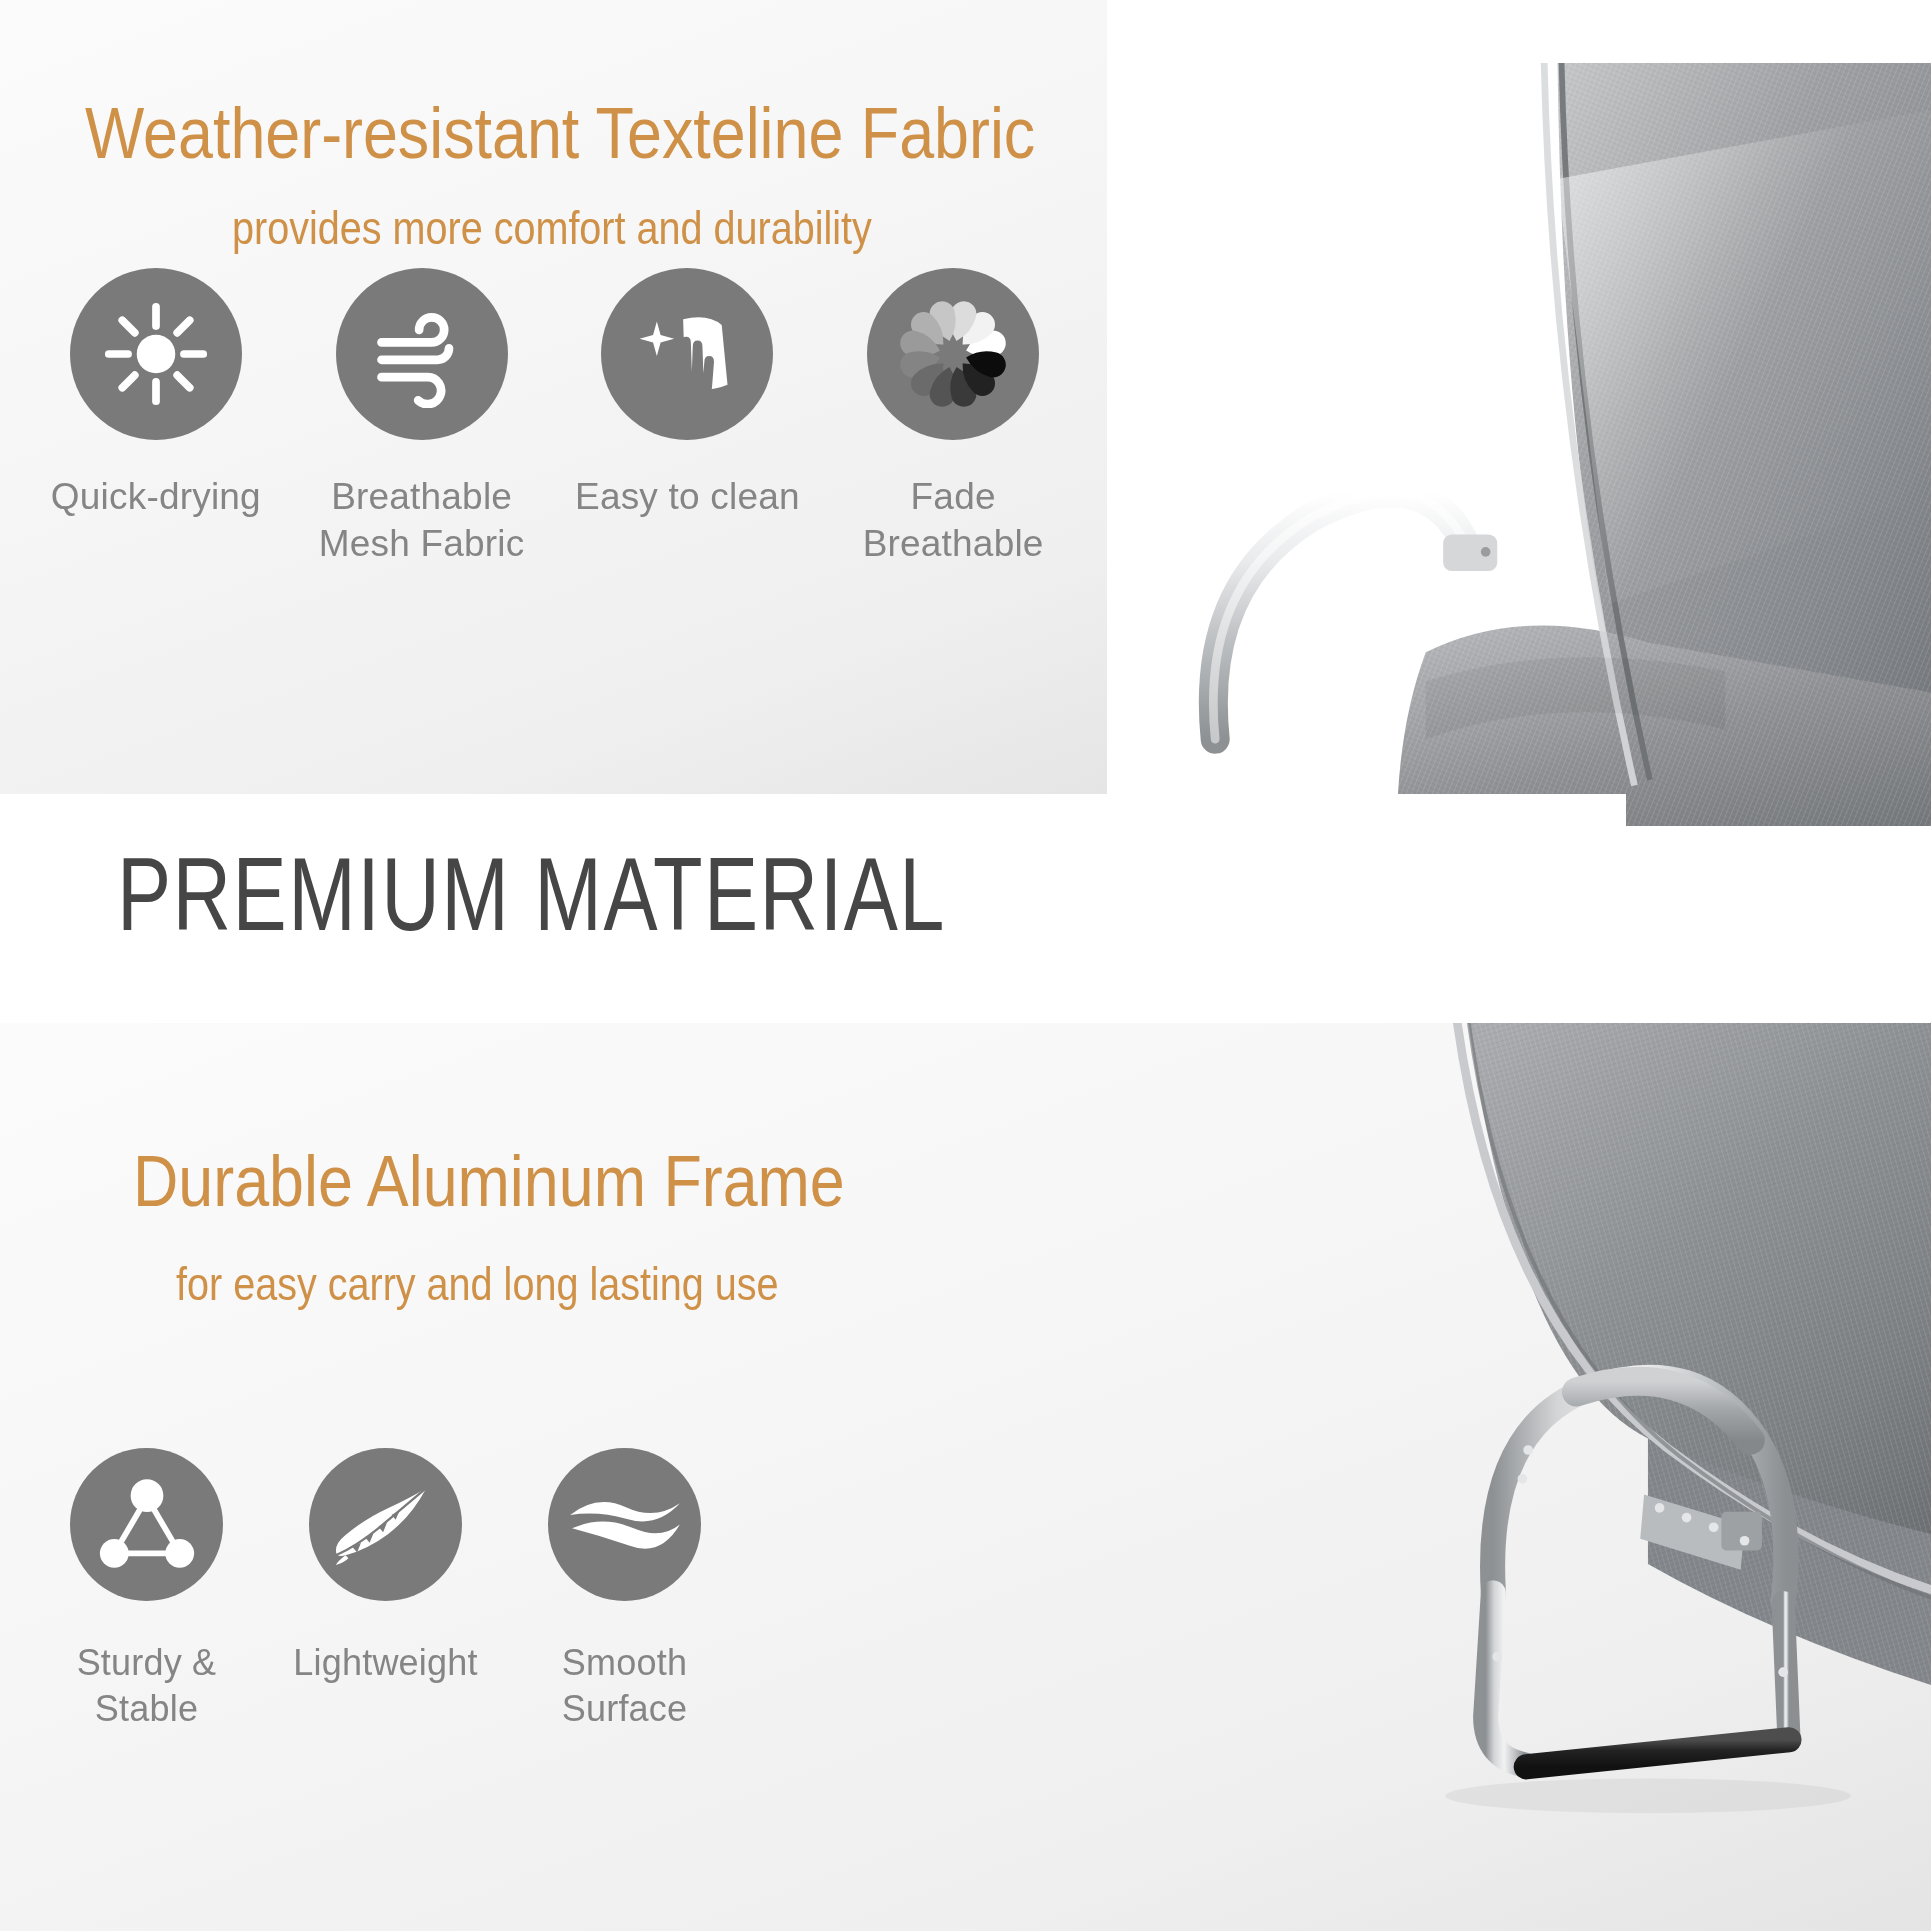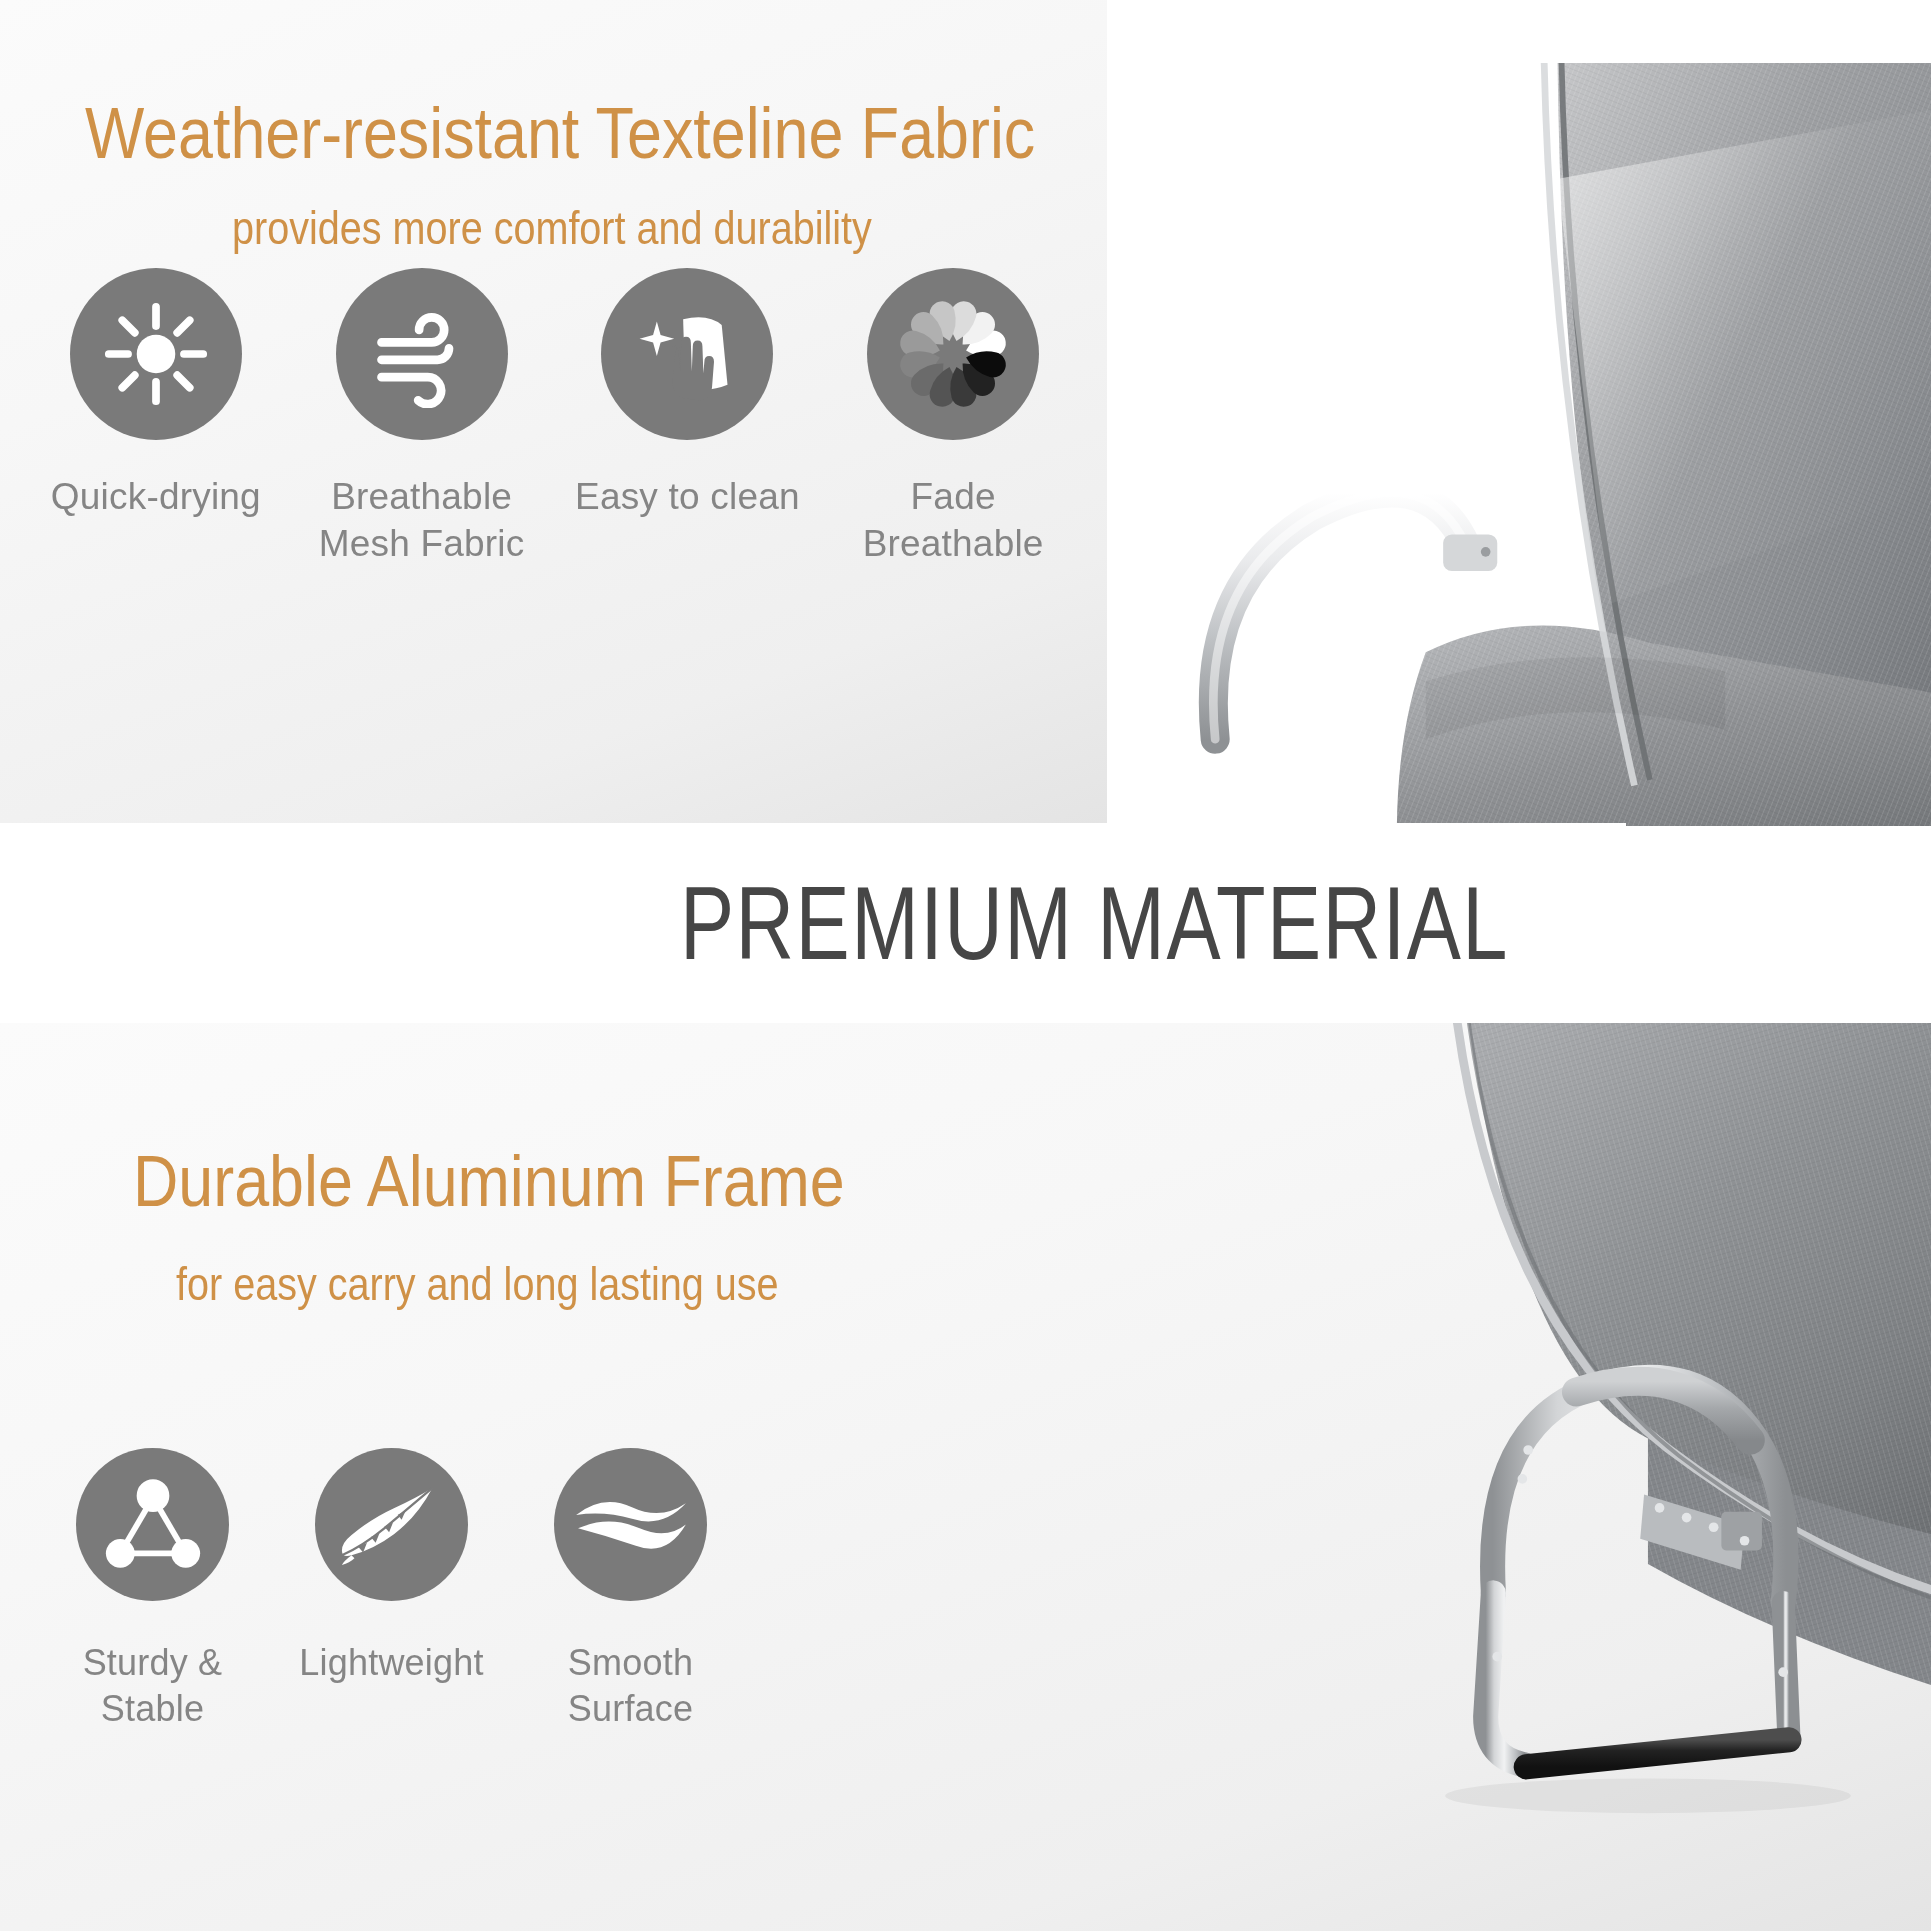--- a/index.html
+++ b/index.html
@@ -24,22 +24,22 @@
   .photo-zone {
     position:absolute;
     background:#ffffff;
     overflow:hidden;
   }
   .photo-top { left:1107px; top:63px;  width:824px; height:763px; }
   .photo-bot { left:1107px; top:1023px; width:824px; height:908px; background:transparent; }
 
   
   .band {
-    position:absolute; left:0; top:823px; width:1626px; height:201px;
-    background:#ffffff; display:flex; align-items:center; justify-content:flex-end;
+    position:absolute; left:0; top:794px; width:1626px; height:201px;
+    background:#ffffff; display:flex; align-items:center; justify-content:flex-start;
   }
   .band-title {
     font-family:"Liberation Sans Narrow","Liberation Sans", sans-serif;
     font-size:104px; letter-spacing:1.9px; color:#464646; font-weight:400;
     transform:scaleX(.78); transform-origin:center;
     white-space:nowrap;
   }
 
   
   .head {
@@ -48,21 +48,21 @@
     white-space:nowrap; transform-origin:left center;
   }
   .h1-top  { left:85px;  top:91px;  font-size:73px; transform:scaleX(.86); }
   .sub-top { left:232px; top:201px; font-size:46px; transform:scaleX(.86); }
   .h1-bot  { left:133px; top:1139px; font-size:73px; transform:scaleX(.86); }
   .sub-bot { left:176px; top:1257px; font-size:46px; transform:scaleX(.86); }
 
   
   .feat-row { position:absolute; display:flex; }
   .row-top { left:43px; top:268px; width:1023px;gap:40px; }
-  .row-bot { left:33px; top:1147px; width:1023px; }
+  .row-bot { left:27px; top:1147px; width:1023px; }
 
   .feat { width:227px; display:flex; flex-direction:column; align-items:center; }
 
   .bubble {
     width:172px; height:172px; border-radius:50%;
     background:#7a7a7a; display:flex; align-items:center; justify-content:center;
     flex:0 0 auto;
   }
   .bubble svg { display:block; }
 

